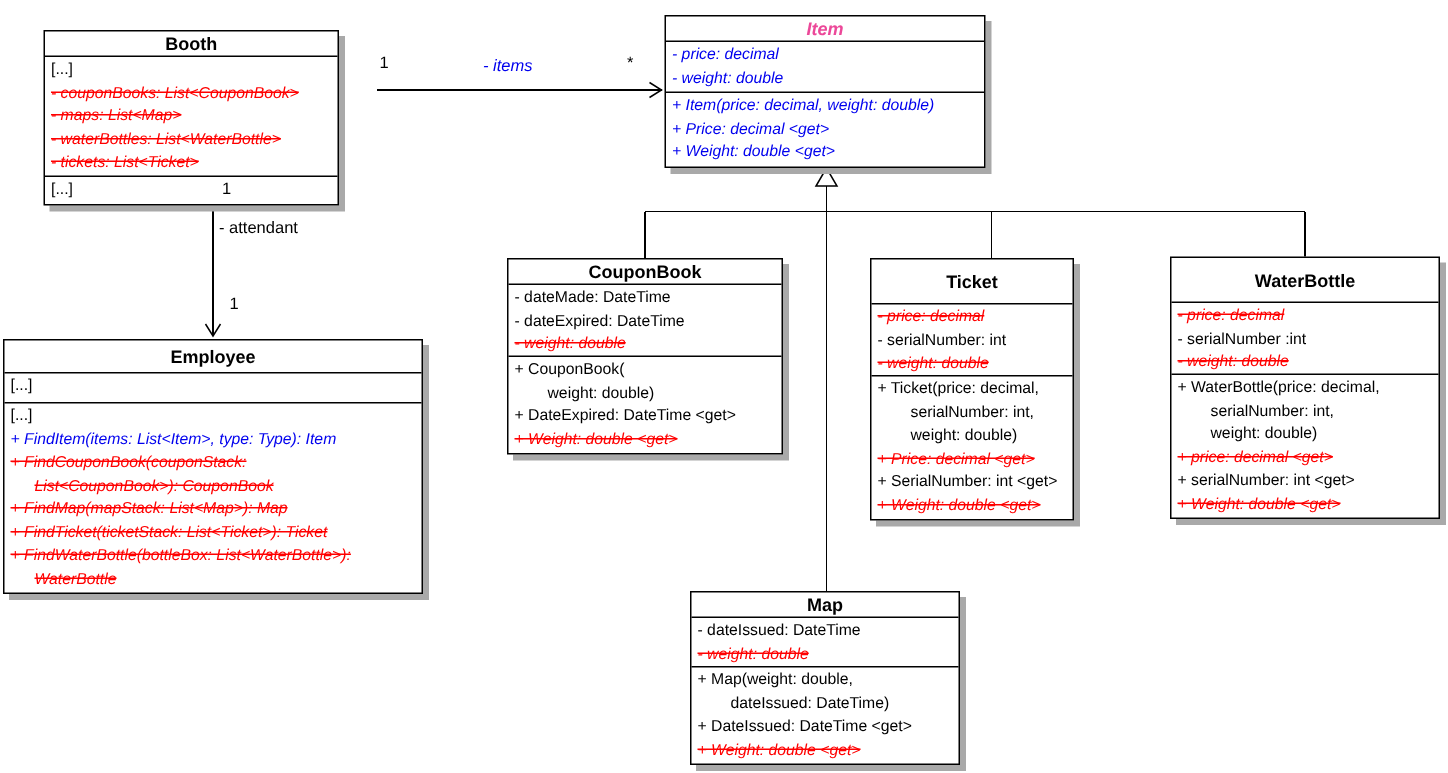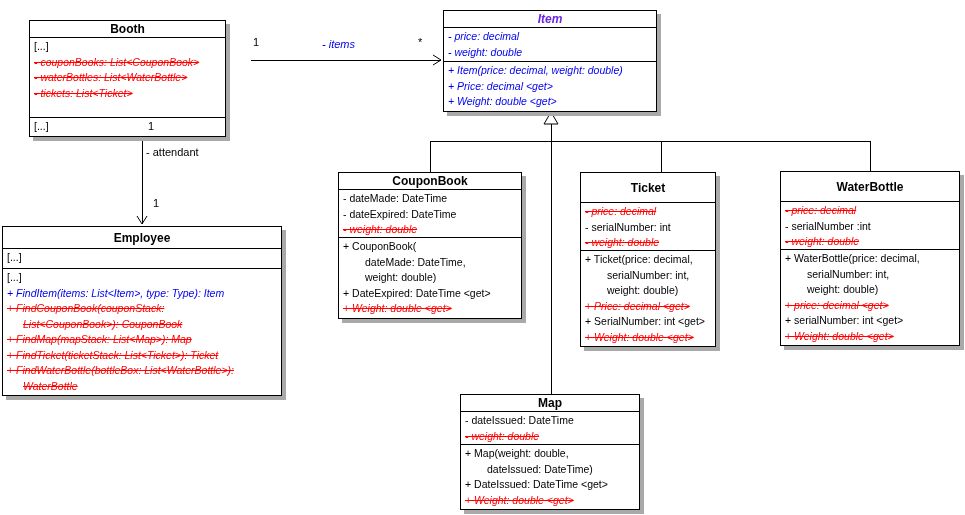--- a/index.html
+++ b/index.html
@@ -10,21 +10,21 @@
   #edges { position:absolute; left:0; top:0; width:965px; height:515px; }
   .uml-class {
     position:absolute; background:#ffffff; border:1px solid #000;
     box-shadow:4px 4px 0 #a9a9a9; box-sizing:border-box; z-index:2;
   }
   .uml-title {
     font-size:12px; font-weight:bold; color:#000; text-align:center;
     border-bottom:1px solid #000; display:flex; align-items:center; justify-content:center;
     box-sizing:border-box; white-space:nowrap;
   }
-  .uml-title.added-title { color:#6d28d9; font-style:italic; }
+  .uml-title.added-title { color:#ec4899; font-style:italic; }
   .compartment { box-sizing:border-box; padding:1px 0; }
   .compartment.attrs { border-bottom:1px solid #000; }
   .member {
     font-size:10.5px; line-height:15.5px; color:#000; padding-left:4px;
     white-space:nowrap;
   }
   .member.removed { color:#FF0000; font-style:italic; text-decoration:line-through; }
   .member.added   { color:#0000EE; font-style:italic; }
   .member.indent  { padding-left:26px; }
   .member.indent-sm { padding-left:20px; }
@@ -64,20 +64,21 @@
 
   <div class="edge-label" style="left:148px; top:120px;">1</div>
   <div class="edge-label" style="left:146px; top:146px;">- attendant</div>
   <div class="edge-label" style="left:153px; top:197px;">1</div>
 
   <div class="uml-class" style="left:29px; top:20px; width:197px;">
     <div class="uml-title" style="height:17px;">Booth</div>
     <div class="compartment attrs" style="height:80px;">
       <div class="member">[...]</div>
       <div class="member removed">- couponBooks: List&lt;CouponBook&gt;</div>
+      <div class="member removed">- maps: List&lt;Map&gt;</div>
       <div class="member removed">- waterBottles: List&lt;WaterBottle&gt;</div>
       <div class="member removed">- tickets: List&lt;Ticket&gt;</div>
     </div>
     <div class="compartment methods">
       <div class="member">[...]</div>
     </div>
   </div>
 
   <div class="uml-class" style="left:443px; top:10px; width:214px;">
     <div class="uml-title added-title" style="height:17px;">Item</div>
@@ -111,21 +112,20 @@
 
   <div class="uml-class" style="left:338px; top:172px; width:184px;">
     <div class="uml-title" style="height:17px;">CouponBook</div>
     <div class="compartment attrs" style="height:48px;">
       <div class="member">- dateMade: DateTime</div>
       <div class="member">- dateExpired: DateTime</div>
       <div class="member removed">- weight: double</div>
     </div>
     <div class="compartment methods">
       <div class="member">+ CouponBook(</div>
-      <div class="member indent">dateMade: DateTime,</div>
       <div class="member indent">weight: double)</div>
       <div class="member">+ DateExpired: DateTime &lt;get&gt;</div>
       <div class="member removed">+ Weight: double &lt;get&gt;</div>
     </div>
   </div>
 
   <div class="uml-class" style="left:580px; top:172px; width:136px;">
     <div class="uml-title" style="height:30px;">Ticket</div>
     <div class="compartment attrs" style="height:48px;">
       <div class="member removed">- price: decimal</div>

